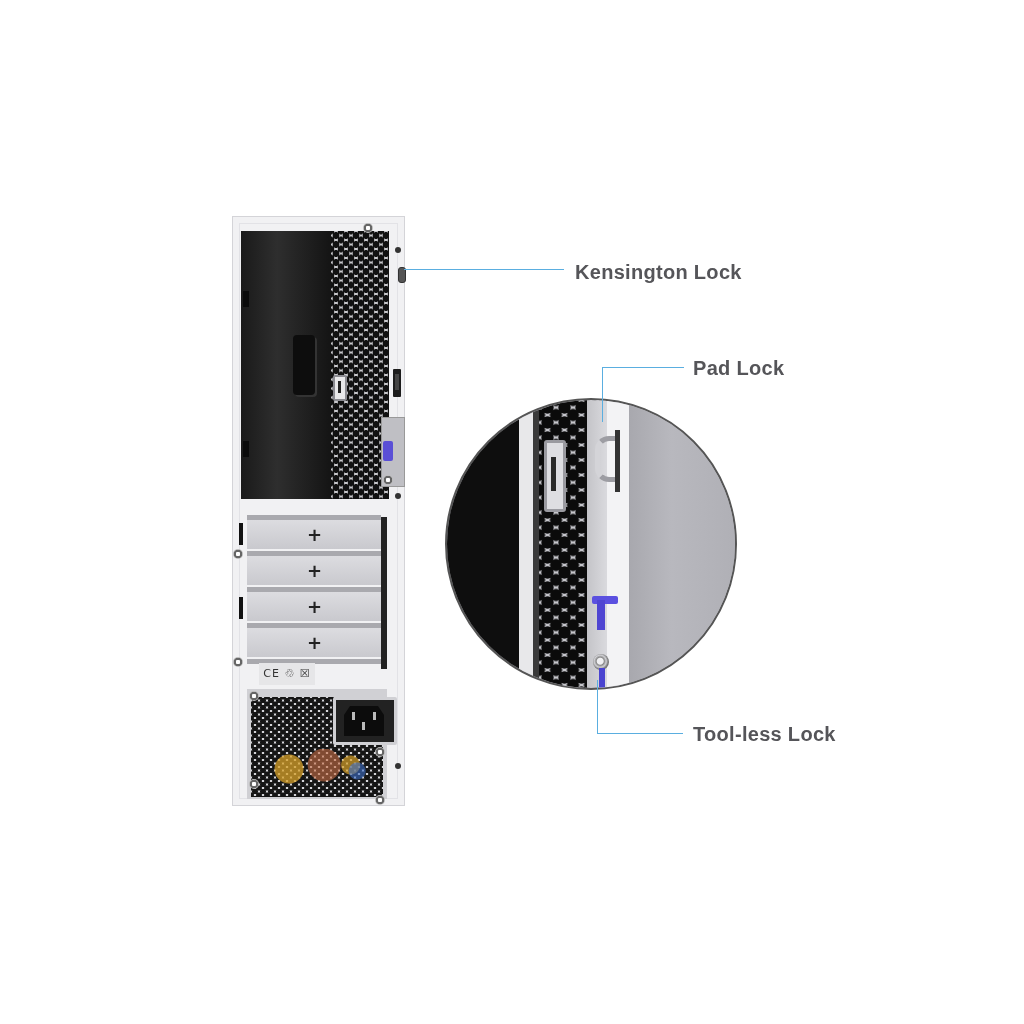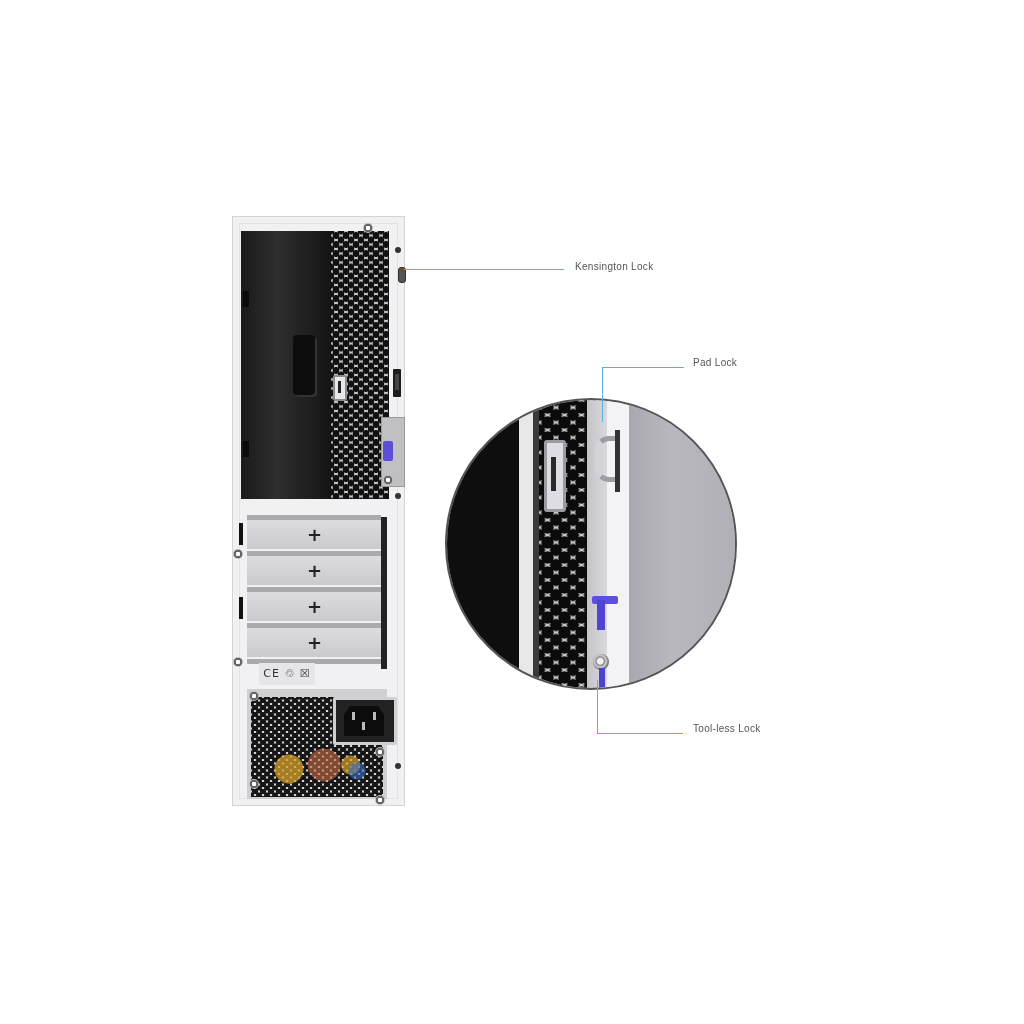--- a/index.html
+++ b/index.html
@@ -72,21 +72,21 @@
     .zc-usb::after { content:""; position:absolute; left:4px; top:14px; width:5px; height:34px; background:#2a2a2a; }
     .zc-padlock-loop { left:148px; top:36px; width:24px; height:46px; border:5px solid #9d9da3; border-left-color:#d4d4d8; border-radius:14px 0 0 14px; border-right:none; box-sizing:border-box; }
     .zc-padlock-slot { left:168px; top:30px; width:5px; height:62px; background:#333; }
     .zc-blue-clip-top { left:145px; top:196px; width:26px; height:8px; background:#5b50e0; border-radius:2px; }
     .zc-blue-clip-stem { left:150px; top:200px; width:8px; height:30px; background:#4f45d2; }
     .zc-screw { left:146px; top:254px; width:16px; height:16px; border-radius:50%; background:radial-gradient(circle at 45% 45%, #f0f0f2 0 3px,#888 4px,#d0d0d4 6px,#777 8px); }
     .zc-blue-under { left:152px; top:268px; width:6px; height:24px; background:#4a44d0; }
 
     
     .line { background:#5aaee0; }
-    .callout-label { font-family:"Liberation Sans", sans-serif; font-size:10px; color:#555559; letter-spacing:0.3px; white-space:nowrap; }
+    .callout-label { font-family:"Liberation Sans", sans-serif; font-size:20px; color:#555559; letter-spacing:0.3px; white-space:nowrap;font-weight:bold; }
   </style>
 </head>
 <body>
 
 <div class="abs chassis">
   <div class="abs chassis-inner-edge"></div>
 
   <div class="abs drive-bay">
     <div class="abs cable"></div>
     <div class="abs clip" style="left:2px;top:60px;"></div>

